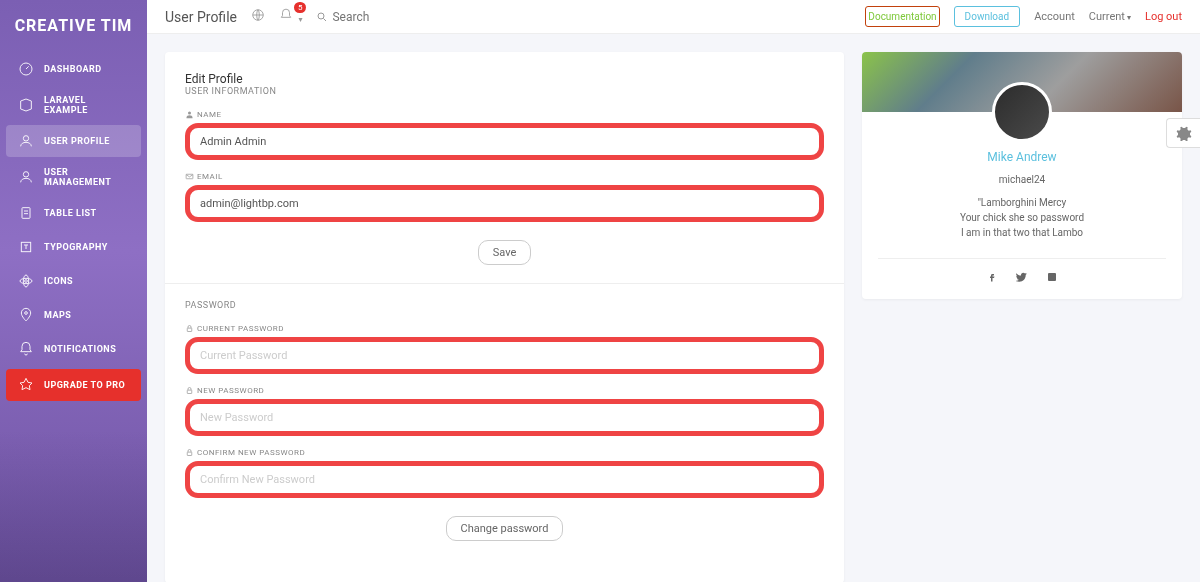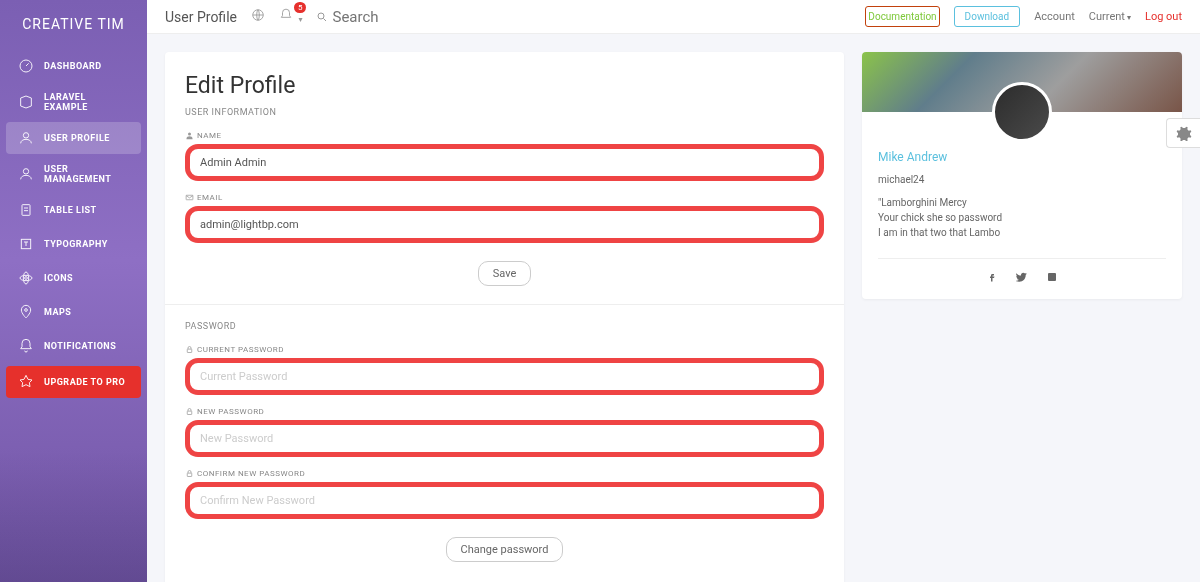--- a/index.html
+++ b/index.html
@@ -1,50 +1,50 @@
 <!DOCTYPE html>
 <html><head>
 <meta charset="utf-8">
 <style>
 *{margin:0;padding:0;box-sizing:border-box;font-family:-apple-system,BlinkMacSystemFont,"Segoe UI",Roboto,sans-serif}
 body{background:#f5f6fa;color:#333;font-size:13px}
 .app{display:flex;min-height:582px}
 .sidebar{width:147px;background:linear-gradient(180deg,#7b5fb3 0%,#8e6fc4 40%,#6a4f9e 100%);padding-top:8px;flex-shrink:0;position:relative}
 .sidebar::after{content:"";position:absolute;bottom:0;left:0;right:0;height:200px;background:linear-gradient(180deg,transparent,rgba(40,30,70,0.3));pointer-events:none}
-.brand{color:#fff;font-weight:400;font-size:14px;letter-spacing:1px;text-align:center;padding:8px 0 16px}
+.brand{color:#fff;font-weight:700;font-size:16px;letter-spacing:1px;text-align:center;padding:8px 0 16px}
 .nav-item{display:flex;align-items:center;gap:10px;padding:8px 12px;margin:2px 6px;color:#fff;font-size:9px;font-weight:700;letter-spacing:0.5px;border-radius:4px;cursor:pointer}
 .nav-item.active{background:rgba(255,255,255,0.2)}
 .nav-item.upgrade{background:#e6302c;margin-top:4px}
 .nav-icon{width:16px;height:16px;flex-shrink:0;opacity:0.9}
 .main{flex:1;display:flex;flex-direction:column}
 .topbar{height:34px;background:#fff;border-bottom:1px solid #eee;display:flex;align-items:center;padding:0 18px;gap:14px}
 .page-title{font-size:14px;color:#555;font-weight:400}
 .top-icon{color:#999;font-size:14px;cursor:pointer;position:relative}
 .badge{position:absolute;top:-6px;right:-4px;background:#e6302c;color:#fff;border-radius:8px;font-size:8px;padding:1px 4px}
 .search-wrap{display:flex;align-items:center;gap:4px;color:#999;font-size:11px}
-.search-wrap input{border:none;outline:none;font-size:15px;width:80px}
+.search-wrap input{border:none;outline:none;font-size:12px;width:80px}
 .spacer{flex:1}
 .btn-doc{border:1px solid #c2410c;color:#7ec83a;background:#fff;padding:4px 2px;font-size:10px;border-radius:3px;cursor:pointer}
 .btn-dl{border:1px solid #5bc0de;color:#5bc0de;background:#fff;padding:4px 10px;font-size:10px;border-radius:3px;cursor:pointer}
 .top-link{font-size:11px;color:#777;cursor:pointer}
 .top-link.red{color:#e6302c}
 .content{flex:1;padding:18px;display:flex;gap:18px;align-items:flex-start}
 .card{background:#fff;border-radius:4px;box-shadow:0 1px 3px rgba(0,0,0,0.05)}
 .edit-card{flex:1;padding:20px 20px 24px}
-.edit-card h2{font-size:23px;font-weight:400;color:#333;margin-bottom:8px}
+.edit-card h2{font-size:12px;font-weight:400;color:#333;}
 .section-label{font-size:9px;color:#888;letter-spacing:0.5px;margin-bottom:14px}
 .field-label{font-size:8px;color:#888;letter-spacing:0.5px;margin-bottom:4px;display:flex;align-items:center;gap:3px}
 .field-input{width:100%;padding:7px 10px;border:5px solid #ef4444;border-radius:13px;font-size:11px;color:#555;margin-bottom:12px}
 .field-input::placeholder{color:#ccc}
 .btn-save{display:block;margin:6px auto 18px;padding:5px 14px;border:1px solid #ccc;background:#fff;color:#666;font-size:11px;border-radius:10px;cursor:pointer}
 .divider{border:none;border-top:1px solid #eee;margin:0 -20px 16px}
 .profile-card{width:320px;overflow:hidden}
 .cover{height:60px;background:linear-gradient(135deg,#8bc34a 0%,#607d8b 30%,#9e9e9e 60%,#795548 100%);position:relative}
 .avatar{width:60px;height:60px;border-radius:50%;background:linear-gradient(135deg,#2c2c2c,#4a4a4a);border:3px solid #fff;position:absolute;bottom:-30px;left:50%;transform:translateX(-50%)}
-.profile-body{padding:38px 16px 16px;}
+.profile-body{padding:38px 16px 16px;text-align:center}
 .profile-name{color:#5bc0de;font-size:12px;margin-bottom:10px;cursor:pointer}
 .profile-user{font-size:10px;color:#666;margin-bottom:10px}
 .profile-quote{font-size:10px;color:#666;line-height:1.5;margin-bottom:18px}
 .social{display:flex;justify-content:center;gap:18px;border-top:1px solid #eee;padding-top:12px}
 .social-icon{width:12px;height:12px;color:#666;cursor:pointer}
 .gear-tab{position:fixed;right:0;top:118px;width:34px;height:30px;background:#fff;border:1px solid #ddd;border-right:none;border-radius:4px 0 0 4px;display:flex;align-items:center;justify-content:center;cursor:pointer;color:#888}
 .footer{background:#fff;padding:14px 40px;display:flex;align-items:center;font-size:10px;color:#888;border-top:1px solid #eee}
 .caret{font-size:8px;margin-left:2px}
 </style>
 </head>

